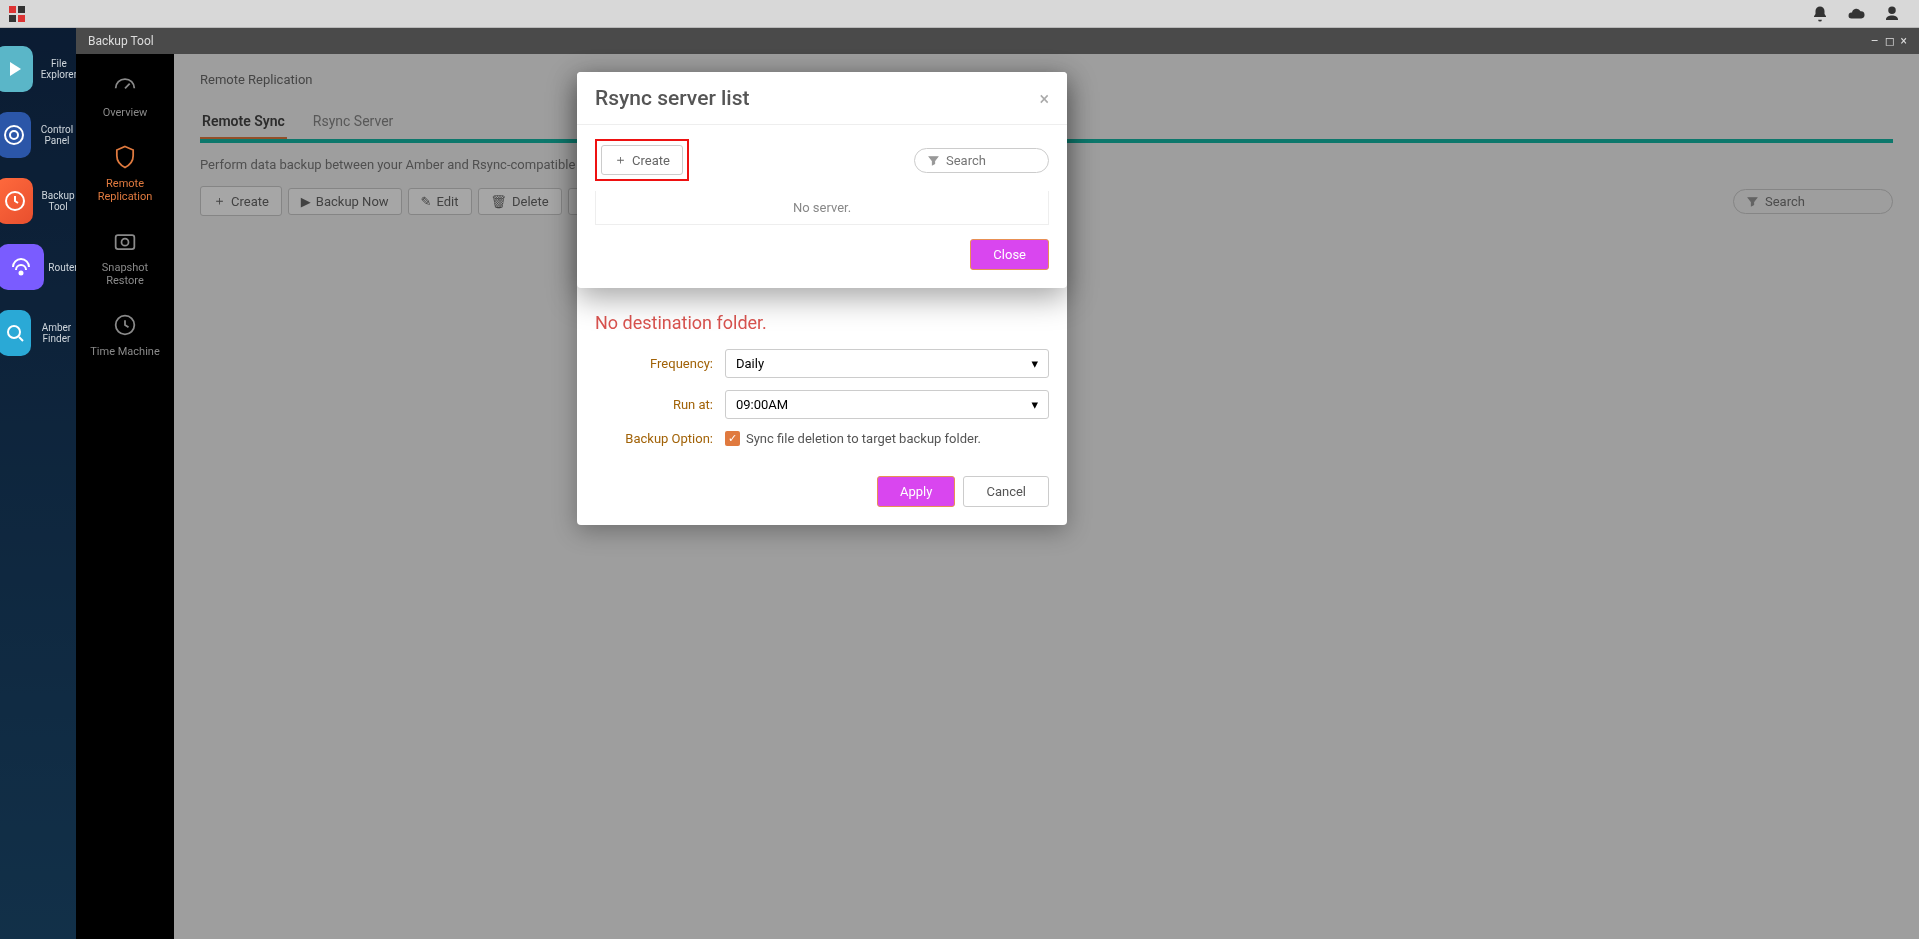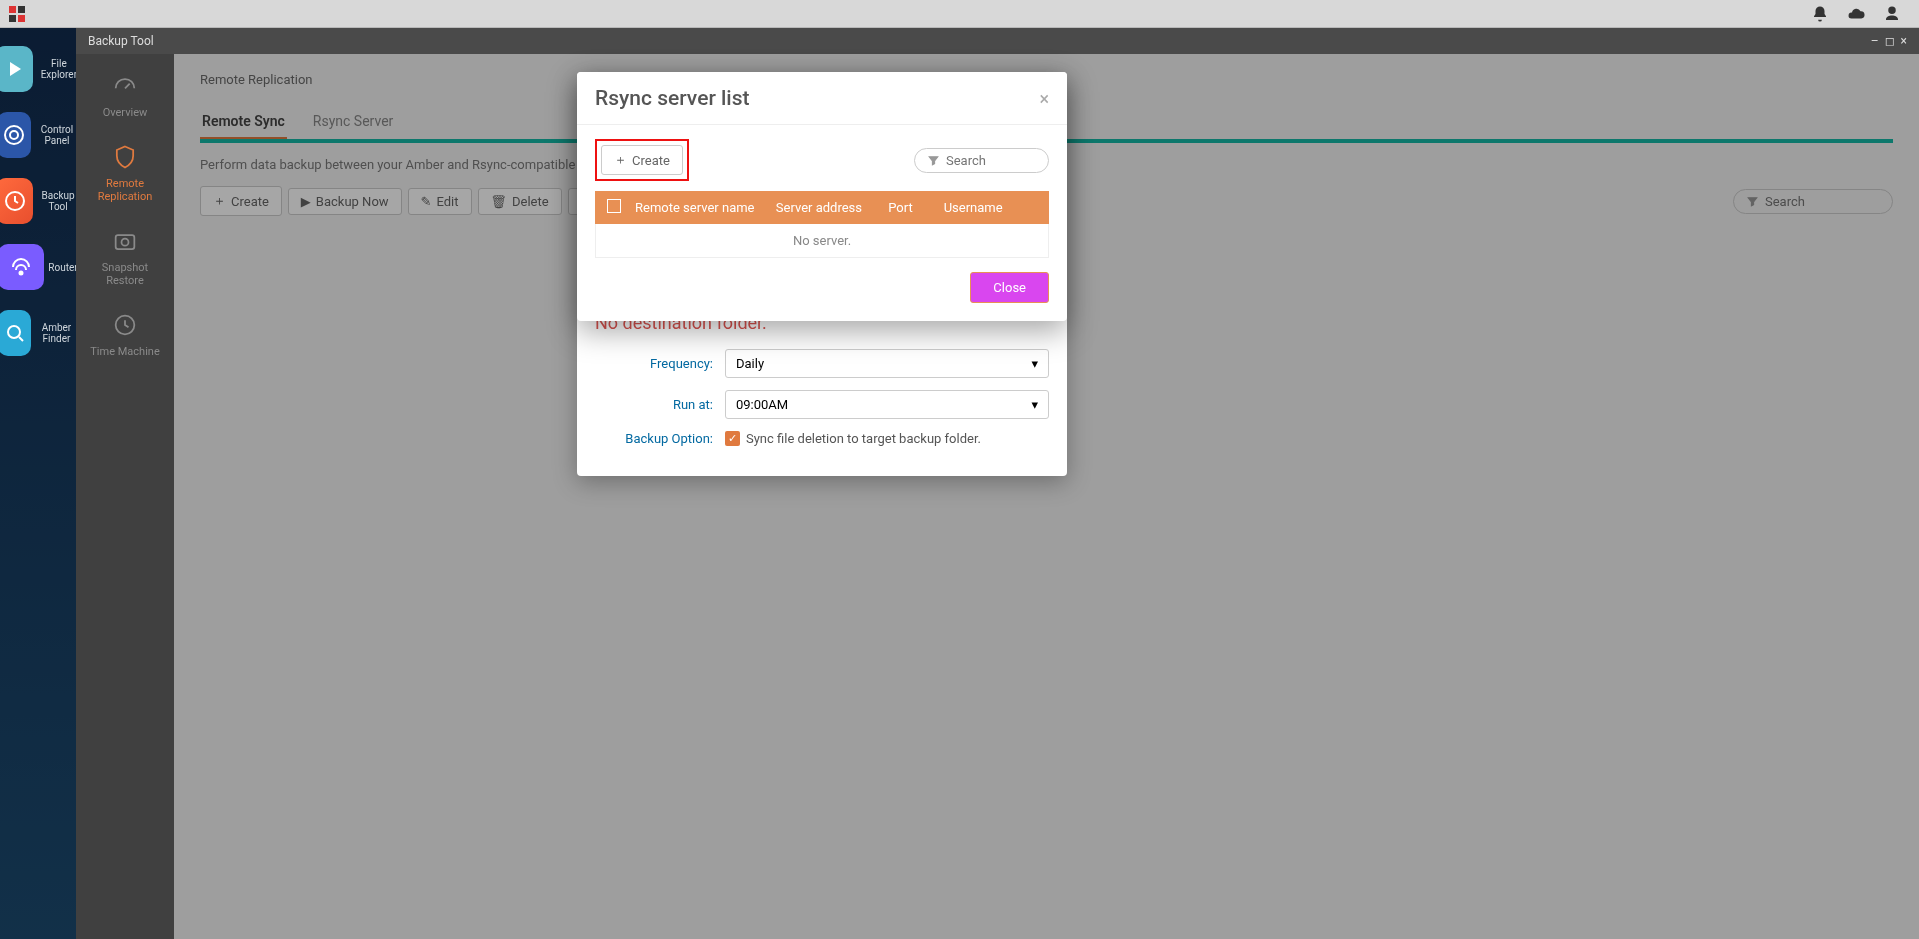--- a/index.html
+++ b/index.html
@@ -21,21 +21,21 @@
 
 .window { position: absolute; left: 76px; top: 28px; right: 0; bottom: 0; background: #f3f3f3; }
 .window-title { height: 26px; background: #4a4a4a; color: #ddd; font-size: 12px; display: flex; align-items: center; padding: 0 12px; }
 .window-ctrls { margin-left: auto; display: flex; gap: 6px; color: #ddd; font-size: 12px; }
 .window-ctrls span { cursor: pointer; }
 
 
 .window-body { position: absolute; top: 26px; left: 0; right: 0; bottom: 0; display: flex; }
 
 
-.sidenav { width: 98px; background: #404040; display: flex; flex-direction: column; align-items: center; padding-top: 18px; gap: 24px; }
+.sidenav { width: 98px; background: #000000; display: flex; flex-direction: column; align-items: center; padding-top: 18px; gap: 24px; }
 .sidenav-item { display: flex; flex-direction: column; align-items: center; gap: 6px; cursor: pointer; color: #8a8a8a; font-size: 11px; text-align: center; }
 .sidenav-item.active { color: #e07a3f; }
 .sidenav-icon { width: 28px; height: 28px; }
 
 
 .content { flex: 1; padding: 18px 26px; background: #f3f3f3; color: #555; position: relative; }
 .breadcrumb { font-size: 13px; color: #6b6b6b; margin-bottom: 18px; }
 .tabs { display: flex; gap: 24px; border-bottom: 4px solid #14b8a6; margin-bottom: 14px; }
 .tab { padding: 8px 2px; font-size: 14px; color: #888; cursor: pointer; }
 .tab.active { color: #444; font-weight: 600; border-bottom: 2px solid #e07a3f; }
@@ -57,21 +57,21 @@
 .chkbox.checked::after { content: "✓"; position: absolute; left: 1px; top: -2px; color: #c56a2e; font-size: 12px; font-weight: bold; }
 
 
 .dim { position: absolute; inset: 0; background: rgba(0,0,0,0.35); }
 
 
 .dialog-back { position: absolute; left: 577px; top: 72px; width: 490px; background: #fff; border-radius: 4px; padding-top: 222px; box-shadow: 0 6px 24px rgba(0,0,0,0.3); }
 .dialog-body { padding: 18px 18px 18px 18px; }
 .warn { color: #d9534f; font-size: 18px; margin-bottom: 16px; }
 .form-row { display: flex; align-items: center; margin-bottom: 12px; font-size: 13px; }
-.form-label { width: 130px; text-align: right; padding-right: 12px; color: #0369a1; }
+.form-label { width: 130px; text-align: right; padding-right: 12px; color: #a16207; }
 .form-input { flex: 1; }
 .select { border: 1px solid #ccc; border-radius: 3px; padding: 6px 10px; font-size: 13px; display: flex; justify-content: space-between; align-items: center; cursor: pointer; background: #fff; }
 .chk-inline { display: flex; align-items: center; gap: 6px; color: #555; font-size: 13px; }
 .chk-orange { width: 15px; height: 15px; background: #e07a3f; display: inline-flex; align-items: center; justify-content: center; color: #fff; font-size: 11px; border-radius: 2px; }
 .dialog-footer { display: flex; justify-content: flex-end; gap: 8px; padding: 0 18px 18px; }
 .btn-primary { background: #d946ef; border: 1px solid #e89054; color: #fff; padding: 7px 22px; border-radius: 3px; cursor: pointer; font-size: 13px; }
 .btn-default { background: #fff; border: 1px solid #ccc; color: #555; padding: 7px 22px; border-radius: 3px; cursor: pointer; font-size: 13px; }
 
 
 .dialog-front { position: absolute; left: 577px; top: 72px; width: 490px; background: #fff; border-radius: 4px; box-shadow: 0 10px 30px rgba(0,0,0,0.35); z-index: 20; }
@@ -266,20 +266,24 @@
         </div>
     </div>
     <div class="form-row">
       <div class="form-label">Backup Option:</div>
       <div class="form-input chk-inline">
         <span class="chk-orange">✓</span>
         <span>Sync file deletion to target backup folder.</span>
       </div>
     </div>
   </div>
+  <div class="dialog-footer">
+    <button class="btn-primary">Apply</button>
+    <button class="btn-default">Cancel</button>
+  </div>
 </div>
 
 <div class="dialog-front">
   <div class="dialog-head">
     <div class="dialog-title">Rsync server list</div>
     <div class="dialog-close">×</div>
   </div>
   <div class="dialog-toolbar">
     <span class="btn-create-hl">
       <button class="btn">
@@ -288,25 +292,18 @@
         </button>
     </span>
     <div class="search-pill">
       <svg class="icon-small" viewBox="0 0 24 24" fill="none" stroke="#999" stroke-width="2">
           <path d="M4 5h16l-6 8v5l-4 2v-7z"></path>
         </svg>
       <input placeholder="Search" style="">
     </div>
   </div>
   <div class="mini-table">
-    <div class="mini-thead">
-      <div class="mcol-chk"><span class="chkbox"></span></div>
-      <div class="mcol-name">Remote server name</div>
-      <div class="mcol-addr">Server address</div>
-      <div class="mcol-port">Port</div>
-      <div class="mcol-user">Username</div>
-    </div>
     <div class="mini-empty">No server.</div>
   </div>
   <div class="dialog-footer">
     <button class="btn-primary">Close</button>
   </div>
 </div>
 
 </body></html>

